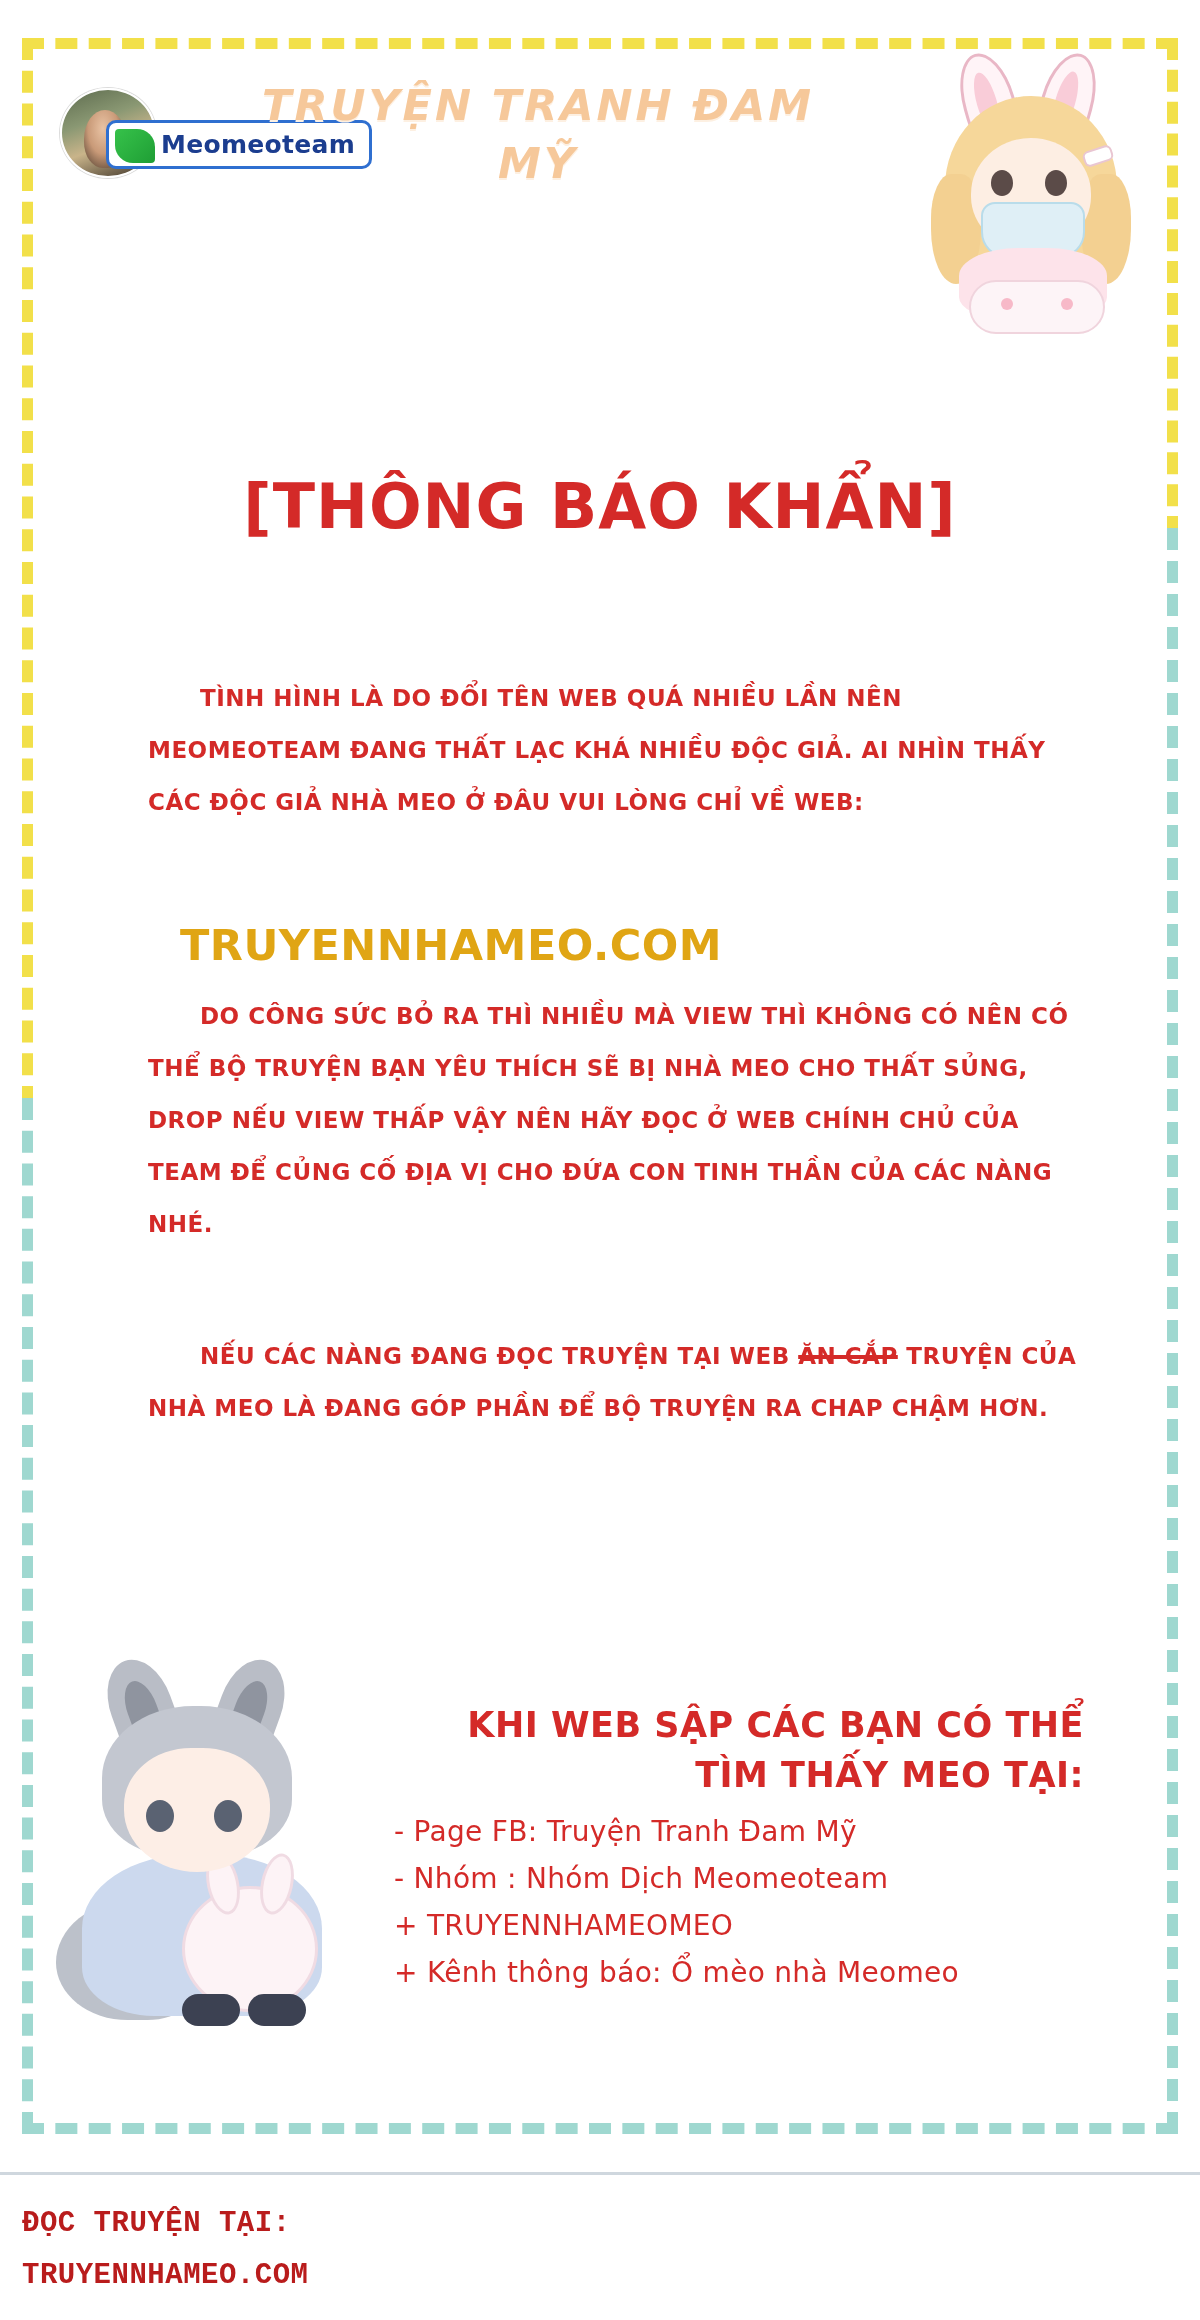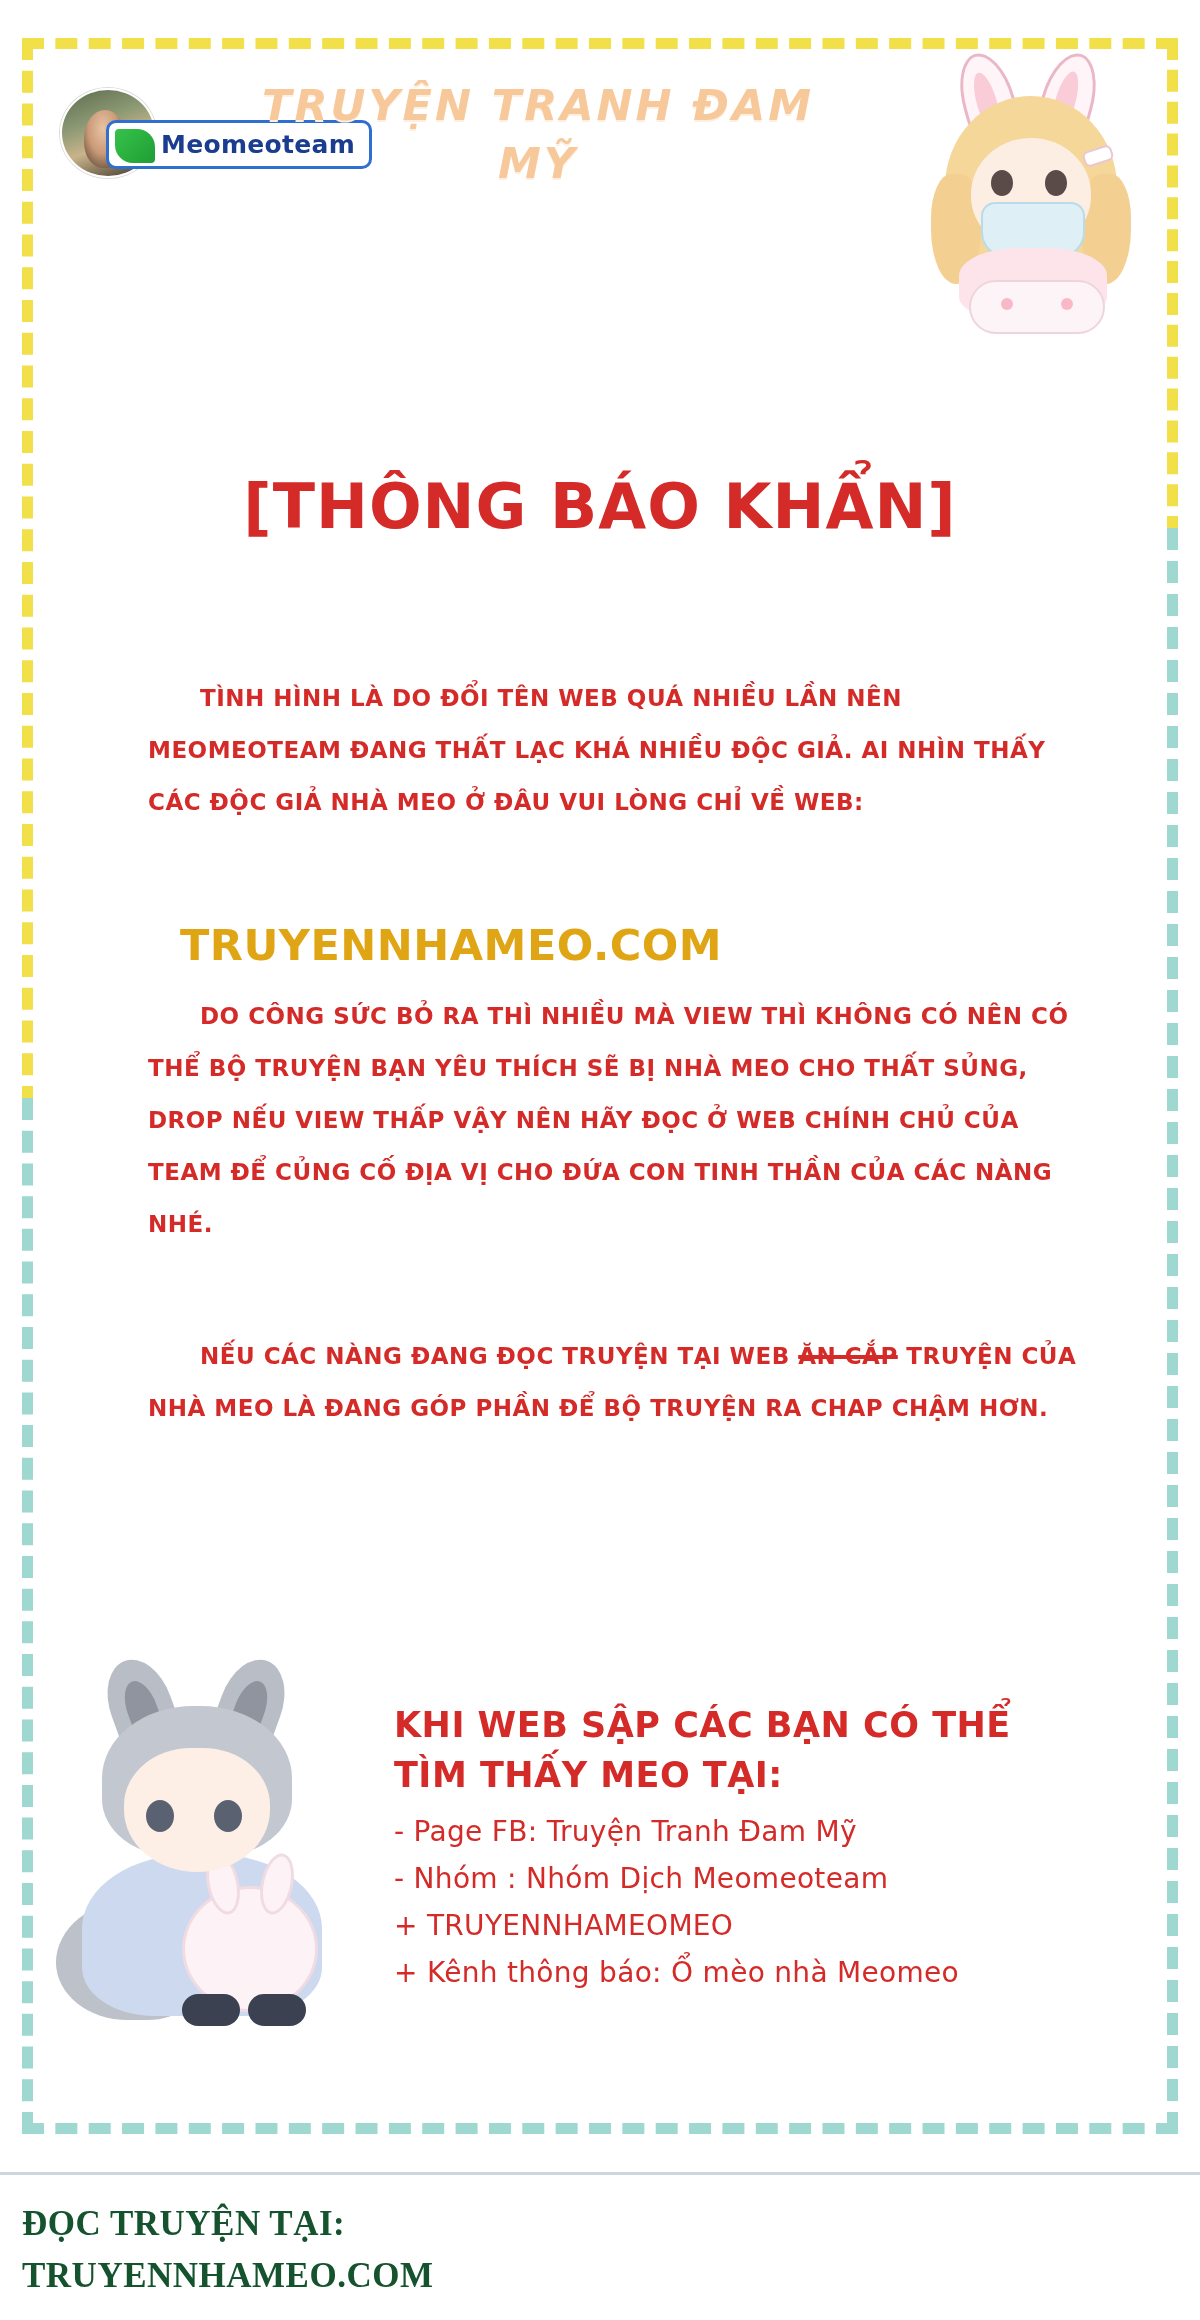--- a/index.html
+++ b/index.html
@@ -409,20 +409,21 @@
     top: 1700px;
     width: 690px;
     font-family: "DejaVu Sans", sans-serif;
     color: #d42a28;
   }
   .contact-head {
     font-weight: bold;
     font-size: 35px;
     line-height: 50px;
     letter-spacing: 0.5px;
+    text-align: right;
   }
   .contact-list {
     margin-top: 8px;
   }
   .contact-item {
     font-size: 28px;
     line-height: 47px;
     letter-spacing: 0.3px;
   }
 
@@ -433,25 +434,25 @@
     top: 2172px;
     width: 1200px;
     height: 3px;
     background: #cfd7de;
   }
   .footer {
     position: absolute;
     left: 22px;
     top: 2198px;
     width: 800px;
-    font-family: Liberation Serif, serif;
-    font-weight: bold;
-    font-size: 35px;
+    font-family: Liberation Mono, monospace;
+    font-weight: bold;
+    font-size: 29px;
     line-height: 52px;
-    color: #14532d;
+    color: #b91c1c;
     letter-spacing: 0.5px;
   }
 </style>
 </head>
 <body>
 
 <div class="page">
 
   <div class="frame">
     <div class="frame-seg seg-top"></div>

